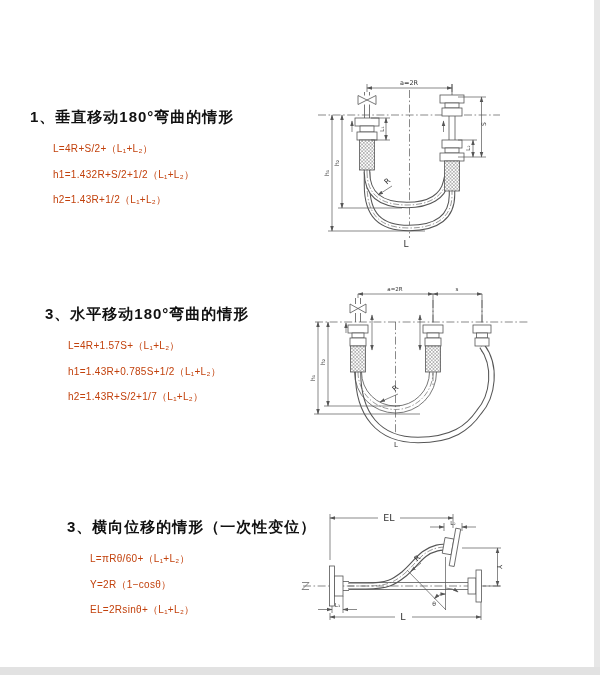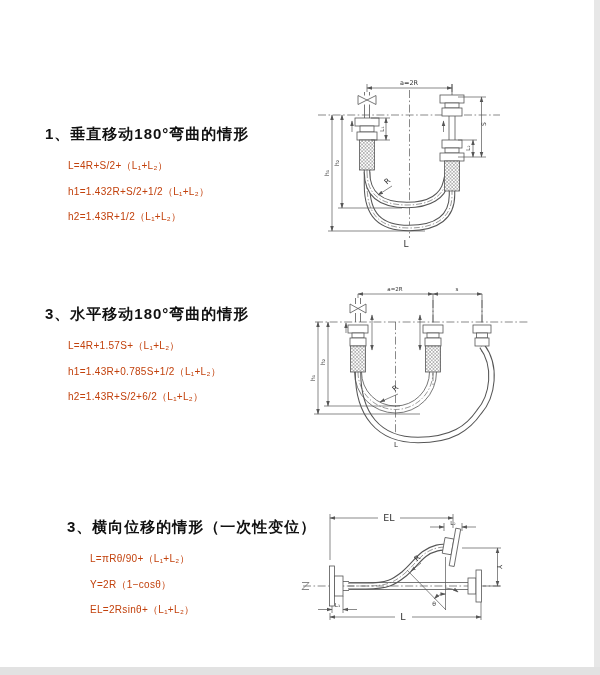--- a/index.html
+++ b/index.html
@@ -5,21 +5,21 @@
   html,body{margin:0;padding:0;}
   body{background:#ffffff;font-family:"Liberation Sans","DejaVu Sans",sans-serif;}
   .page{position:relative;width:600px;height:675px;background:#ffffff;overflow:hidden;}
   .edge-right{position:absolute;right:0;top:0;width:6px;height:100%;background:#e7e7e7;}
   .edge-bottom{position:absolute;left:0;bottom:0;width:100%;height:8px;background:#e2e2e2;}
   .title{position:absolute;left:35px;top:20px;font-size:14.5px;font-weight:bold;color:#111;letter-spacing:1px;}
   .sec{position:absolute;color:#111;}
   .sec .heading{font-size:15px;font-weight:bold;letter-spacing:1px;}
   .sec .formulas{margin-top:9px;margin-left:23px;}
   .sec .formula{font-size:10px;line-height:25.5px;color:#c2410c;letter-spacing:0.3px;}
-  .s1{left:45px;top:108px;margin-top:17px;}
+  .s1{left:30px;top:108px;}
   .s2{left:45px;top:305px;}
   .s3{left:45px;top:518px;margin-left:22px;}
   svg.diag{position:absolute;overflow:visible;}
   svg text{font-family:"DejaVu Sans","Liberation Sans",sans-serif;fill:#333;}
   .d1{left:305px;top:72px;}
   .d2{left:308px;top:283px;}
   .d3{left:300px;top:505px;}
 </style>
 </head>
 <body>
@@ -46,28 +46,28 @@
       <div class="formula">h1=1.432R+S/2+1/2（L₁+L₂）</div>
       <div class="formula">h2=1.43R+1/2（L₁+L₂）</div>
     </div>
   </section>
 
   <section class="sec s2">
     <div class="heading">3、水平移动180°弯曲的情形</div>
     <div class="formulas">
       <div class="formula">L=4R+1.57S+（L₁+L₂）</div>
       <div class="formula">h1=1.43R+0.785S+1/2（L₁+L₂）</div>
-      <div class="formula">h2=1.43R+S/2+6/2（L₁+L₂）</div>
+      <div class="formula">h2=1.43R+S/2+1/7（L₁+L₂）</div>
     </div>
   </section>
 
   <section class="sec s3">
     <div class="heading">3、横向位移的情形（一次性变位）</div>
     <div class="formulas">
-      <div class="formula">L=πRθ/90+（L₁+L₂）</div>
+      <div class="formula">L=πRθ/60+（L₁+L₂）</div>
       <div class="formula">Y=2R（1−cosθ）</div>
       <div class="formula">EL=2Rsinθ+（L₁+L₂）</div>
     </div>
   </section>
 
   <svg class="diag d1" width="210" height="183" viewBox="305 72 210 183" fill="none" stroke="#565656" stroke-width="0.8">
 
     <g stroke-width="0.7" stroke-dasharray="8 2.5 1.6 2.5">
       <path d="M318 115 H500"></path>
       <path d="M409.5 90 V238"></path>

